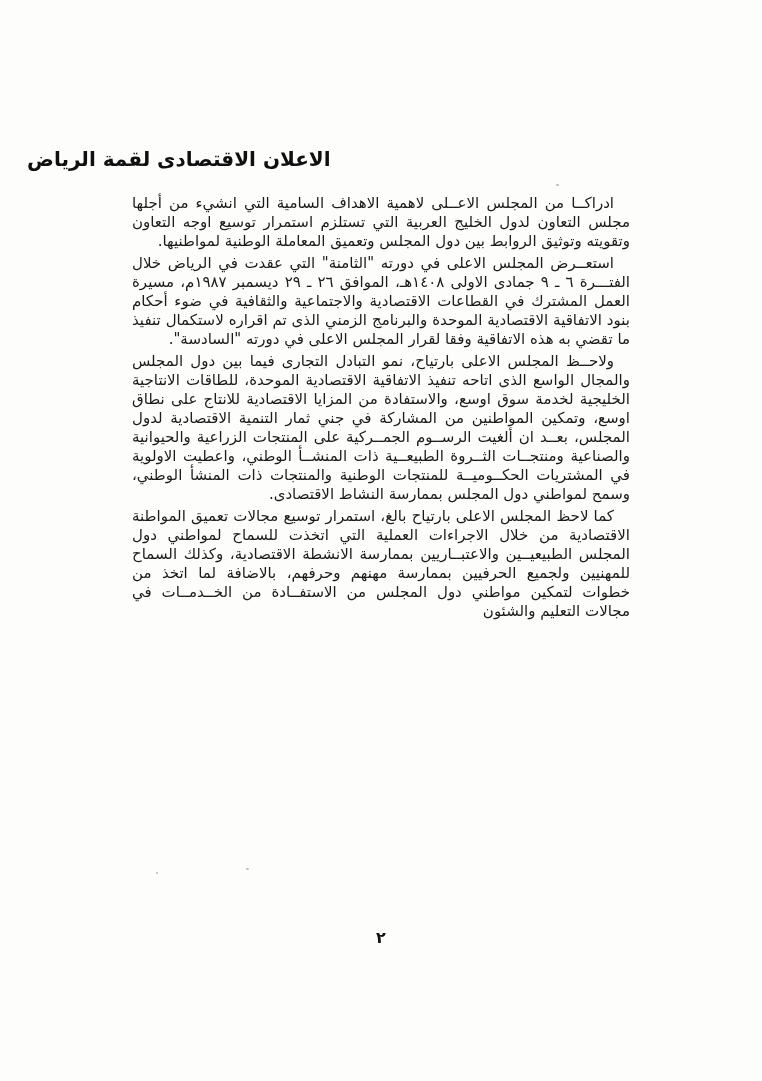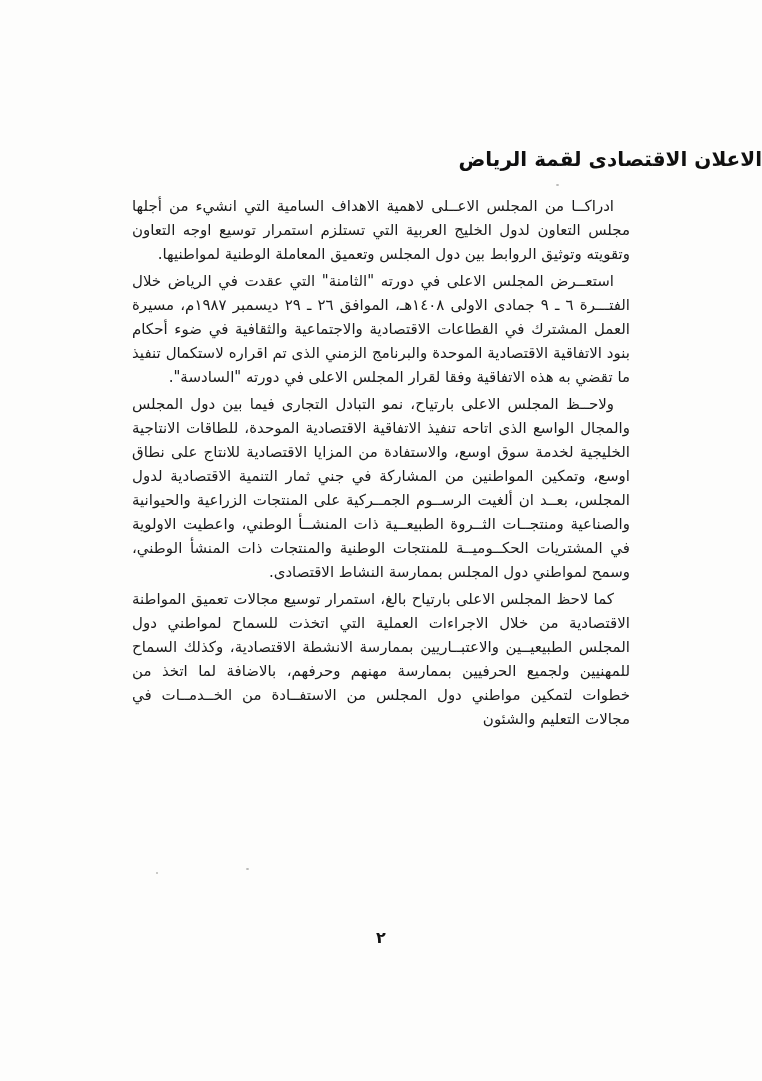--- a/index.html
+++ b/index.html
@@ -17,37 +17,37 @@
     direction: rtl;
     overflow: hidden;
     color: #1c1c1c;
   }
   .doc-title {
     position: absolute;
     top: 147px;
     left: 0;
     right: 0;
     margin: 0;
-    text-align: right;
+    text-align: left;
     font-size: 20px;
     font-weight: bold;
     letter-spacing: 0.5px;
     color: #101010;
     font-family: "DejaVu Sans", sans-serif;
     padding-left: 27px;
   }
   .doc-body {
     position: absolute;
     top: 194px;
     right: 132px;
     width: 498px;
     text-align: justify;
     text-justify: inter-word;
     font-size: 15px;
-    line-height: 24px;
+    line-height: 19px;
     color: #1b1b1b;
   }
   .doc-body p {
     margin: 0 0 3px 0;
     text-indent: 16px;
   }
   .page-number {
     position: absolute;
     top: 928px;
     left: 0;

